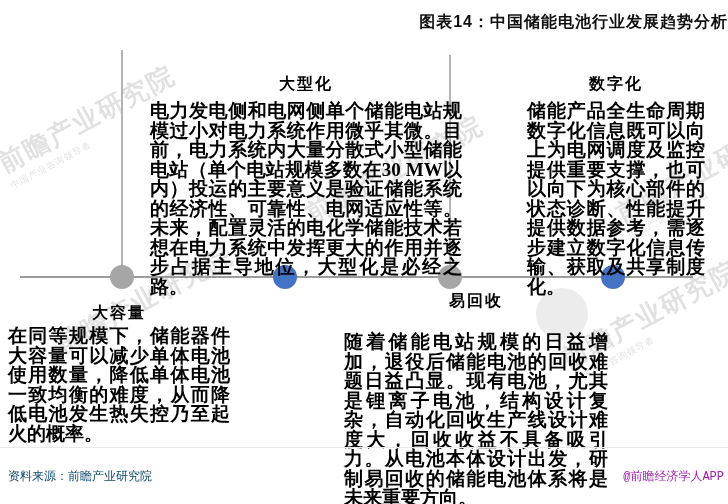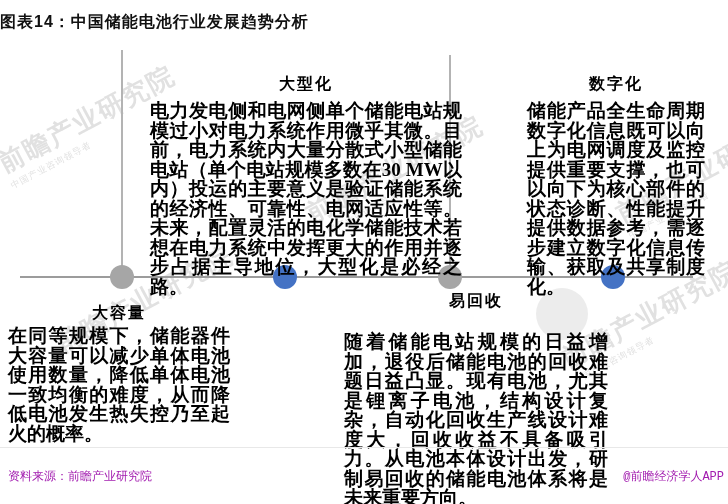--- a/index.html
+++ b/index.html
@@ -1,42 +1,42 @@
 <!DOCTYPE html>
 <html><head>
 <meta charset="utf-8">
 <style>
   html,body{margin:0;padding:0;background:#fff;}
   #canvas{
     position:relative;width:728px;height:504px;background:#ffffff;
     overflow:hidden;font-family:"Liberation Serif", serif;color:#000;
   }
   .title{
-    position:absolute;top:12px;left:0;width:728px;text-align:left;
+    position:absolute;top:12px;left:0;width:728px;text-align:right;
     font-family:"Liberation Sans", sans-serif;font-weight:bold;font-size:16px;color:#111;
     letter-spacing:1px;
   }
   .hline{position:absolute;height:2px;background:#9c9c9c;}
   .vline{position:absolute;width:2px;background:#b3b3b3;}
   .dot{position:absolute;width:24px;height:24px;border-radius:50%;}
   .dot.blue{background:#4472C4;}
   .dot.gray{background:#A6A6A6;}
   .node-block{position:absolute;}
   .node-title{
     text-align:center;font-weight:bold;font-size:16px;margin:0 0 6px 0;
     font-family:"Liberation Serif", serif;letter-spacing:2px;
   }
   .node-text{
     font-weight:bold;font-size:19px;line-height:19.5px;text-align:justify;
     font-family:"Liberation Serif", serif;
   }
   .divider{position:absolute;height:1px;background:#e8e8e8;}
   .footer-src{
     position:absolute;left:8px;top:468px;font-family:"Liberation Sans", sans-serif;
-    font-size:12px;color:#a21caf;
+    font-size:12px;color:#0c4a6e;
   }
   .footer-credit{
     position:absolute;right:4px;top:468px;font-family:Liberation Mono, monospace;
     font-size:12px;color:#a21caf;
   }
   .wm{
     position:absolute;color:#d7d7d7;opacity:.75;transform:rotate(-28deg);
     transform-origin:left top;font-family:"Liberation Sans", sans-serif;
     pointer-events:none;white-space:nowrap;
   }

